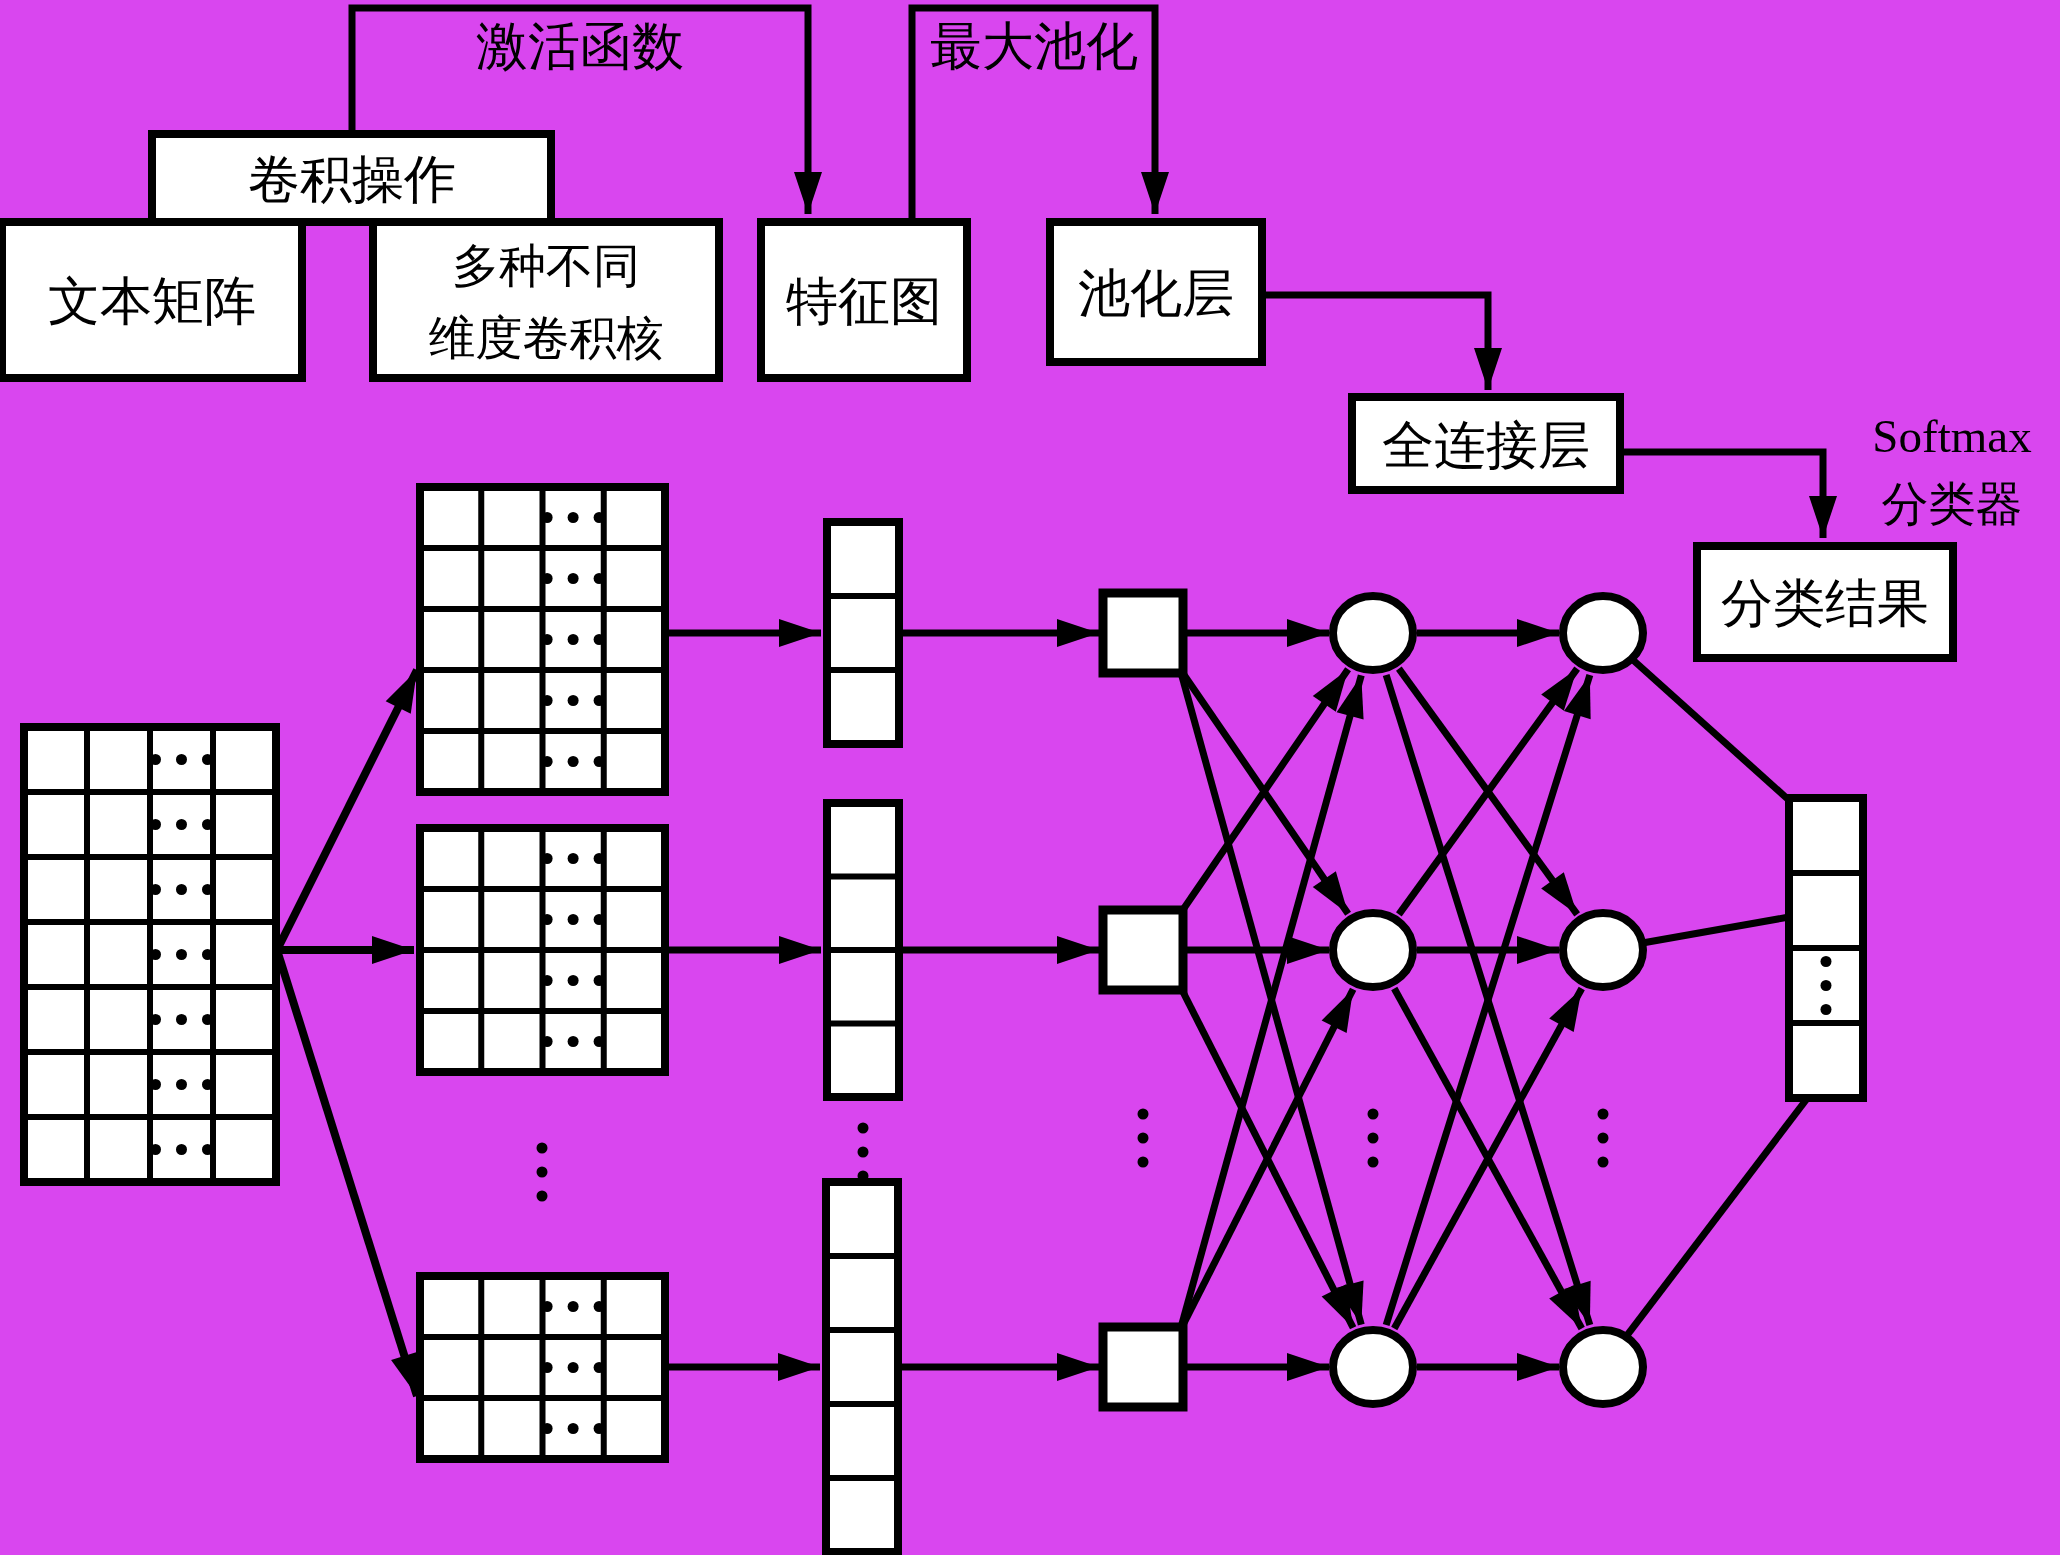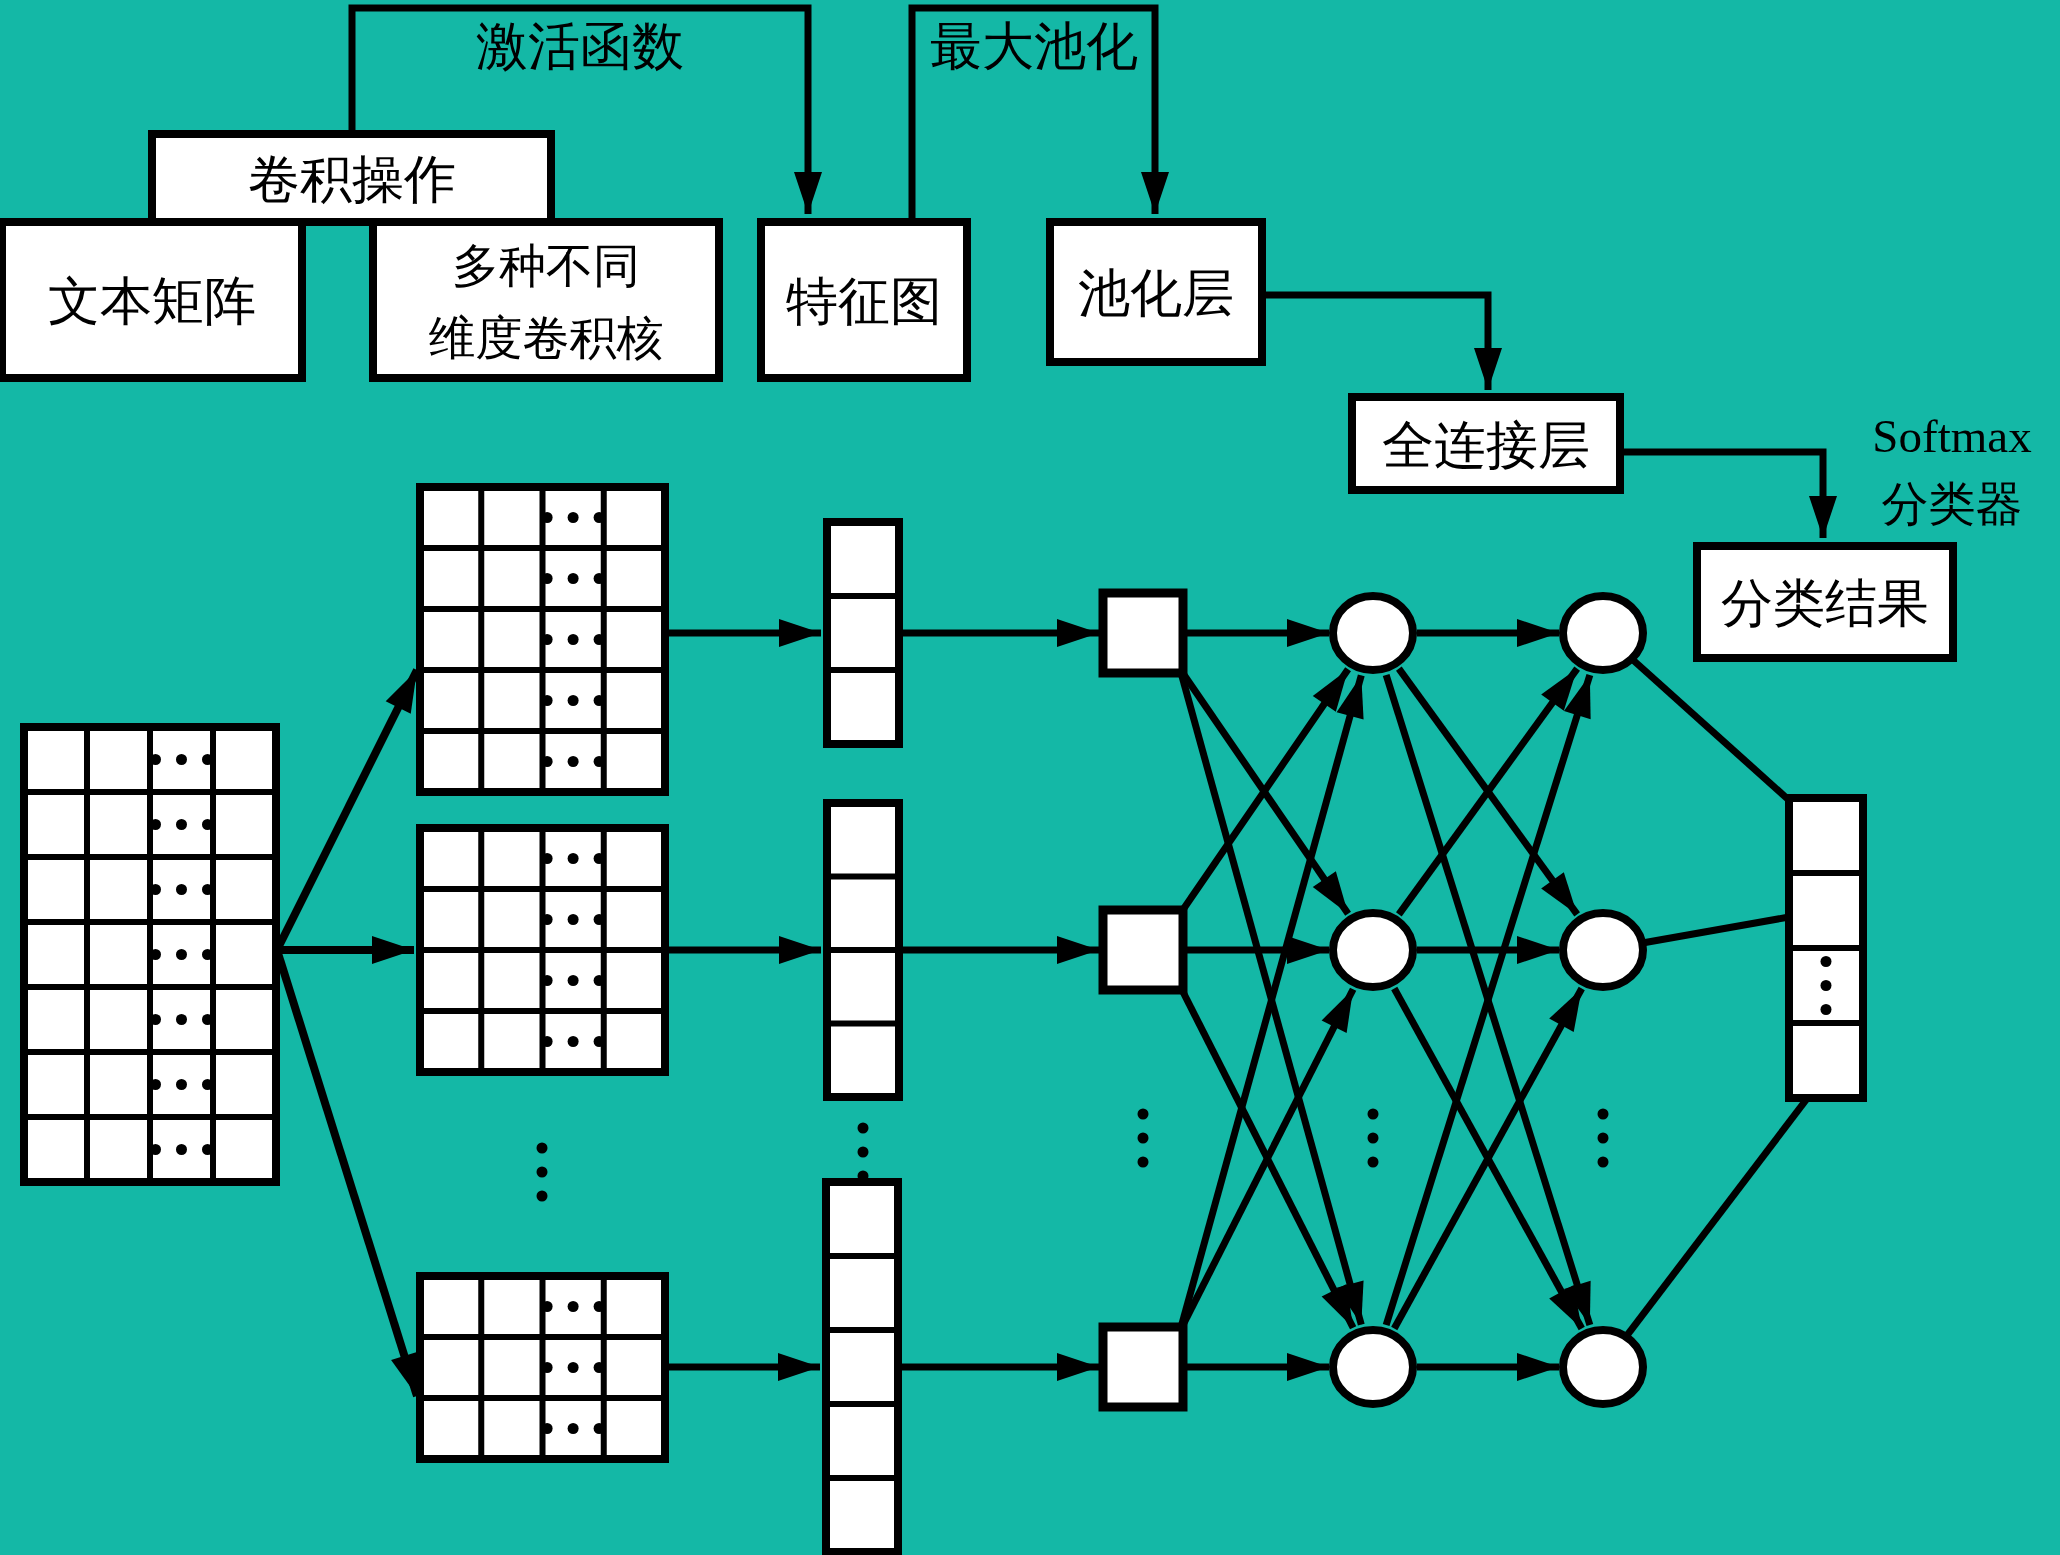--- a/index.html
+++ b/index.html
@@ -1,16 +1,16 @@
 <!DOCTYPE html>
 <html><head>
 <meta charset="utf-8">
 <style>
   html,body{margin:0;padding:0;background:#ffffff;}
-  .stage{position:relative;width:2060px;height:1555px;background:#14b8a6;overflow:hidden;}
+  .stage{position:relative;width:2060px;height:1555px;background:#d946ef;overflow:hidden;}
   svg{display:block;}
   svg text{font-family:"Liberation Serif","DejaVu Serif",serif;fill:#000;}
   .lbl{font-size:52px;}
   .lbl-sm{font-size:47px;}
   .box{fill:#fff;stroke:#000;stroke-width:8;}
   .wire{fill:none;stroke:#000;stroke-width:7;}
 </style>
 </head>
 <body>
 

